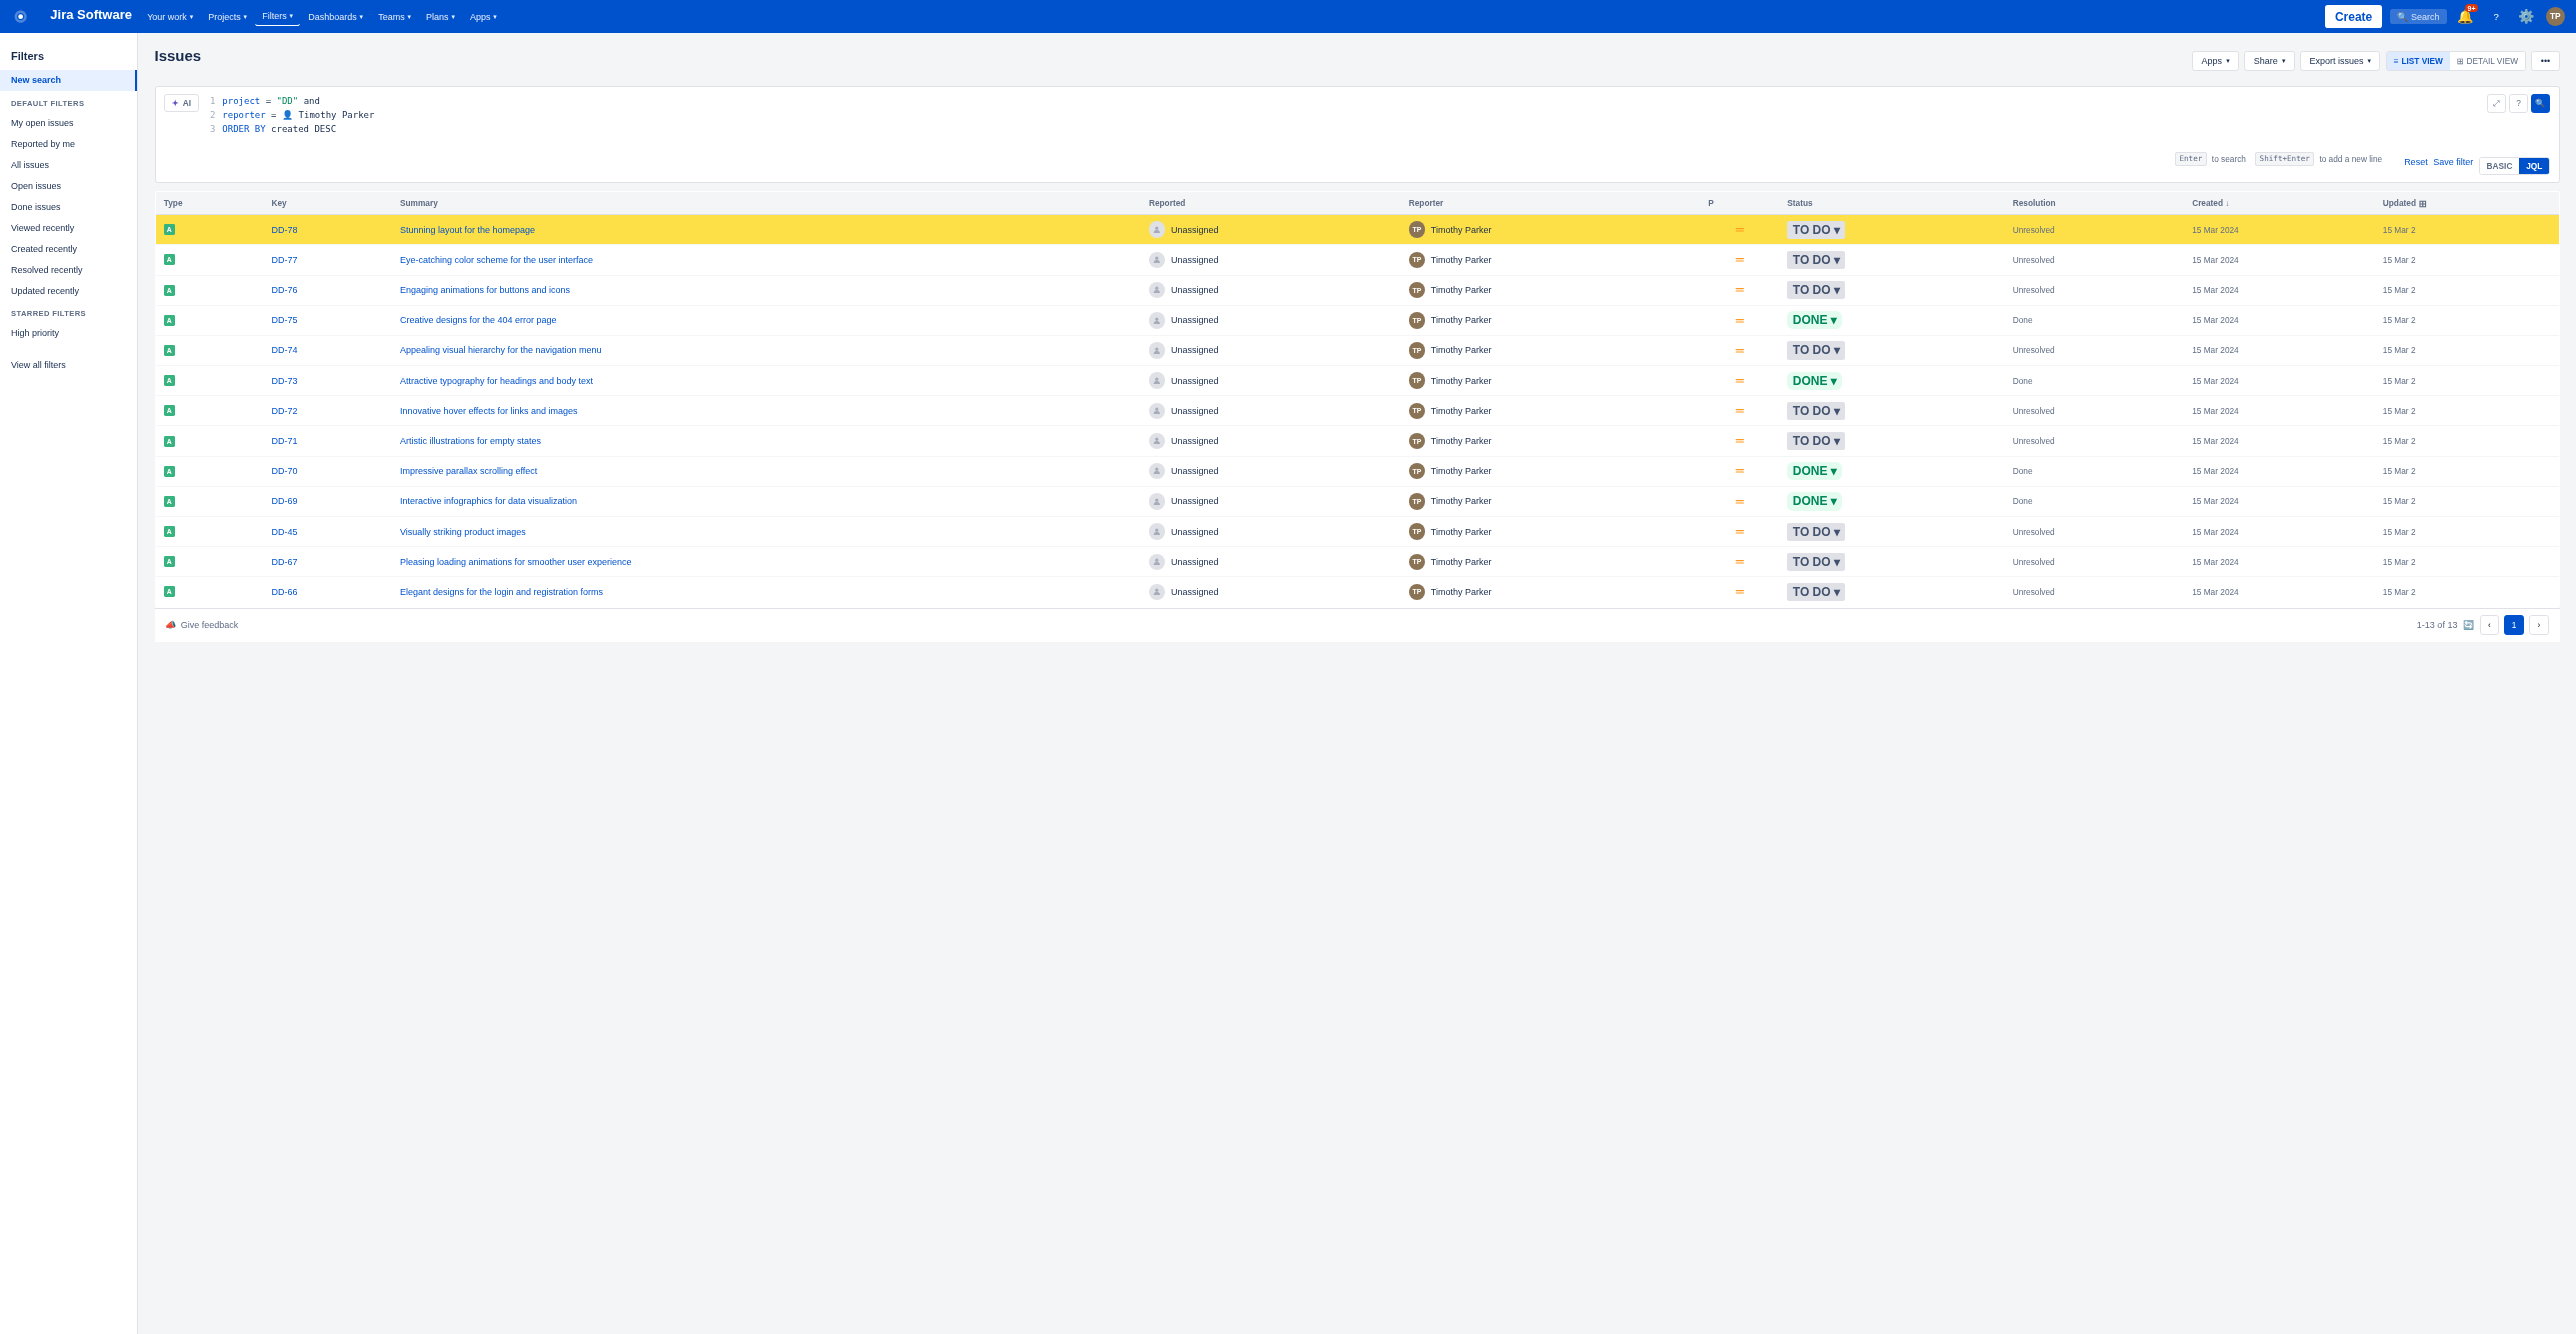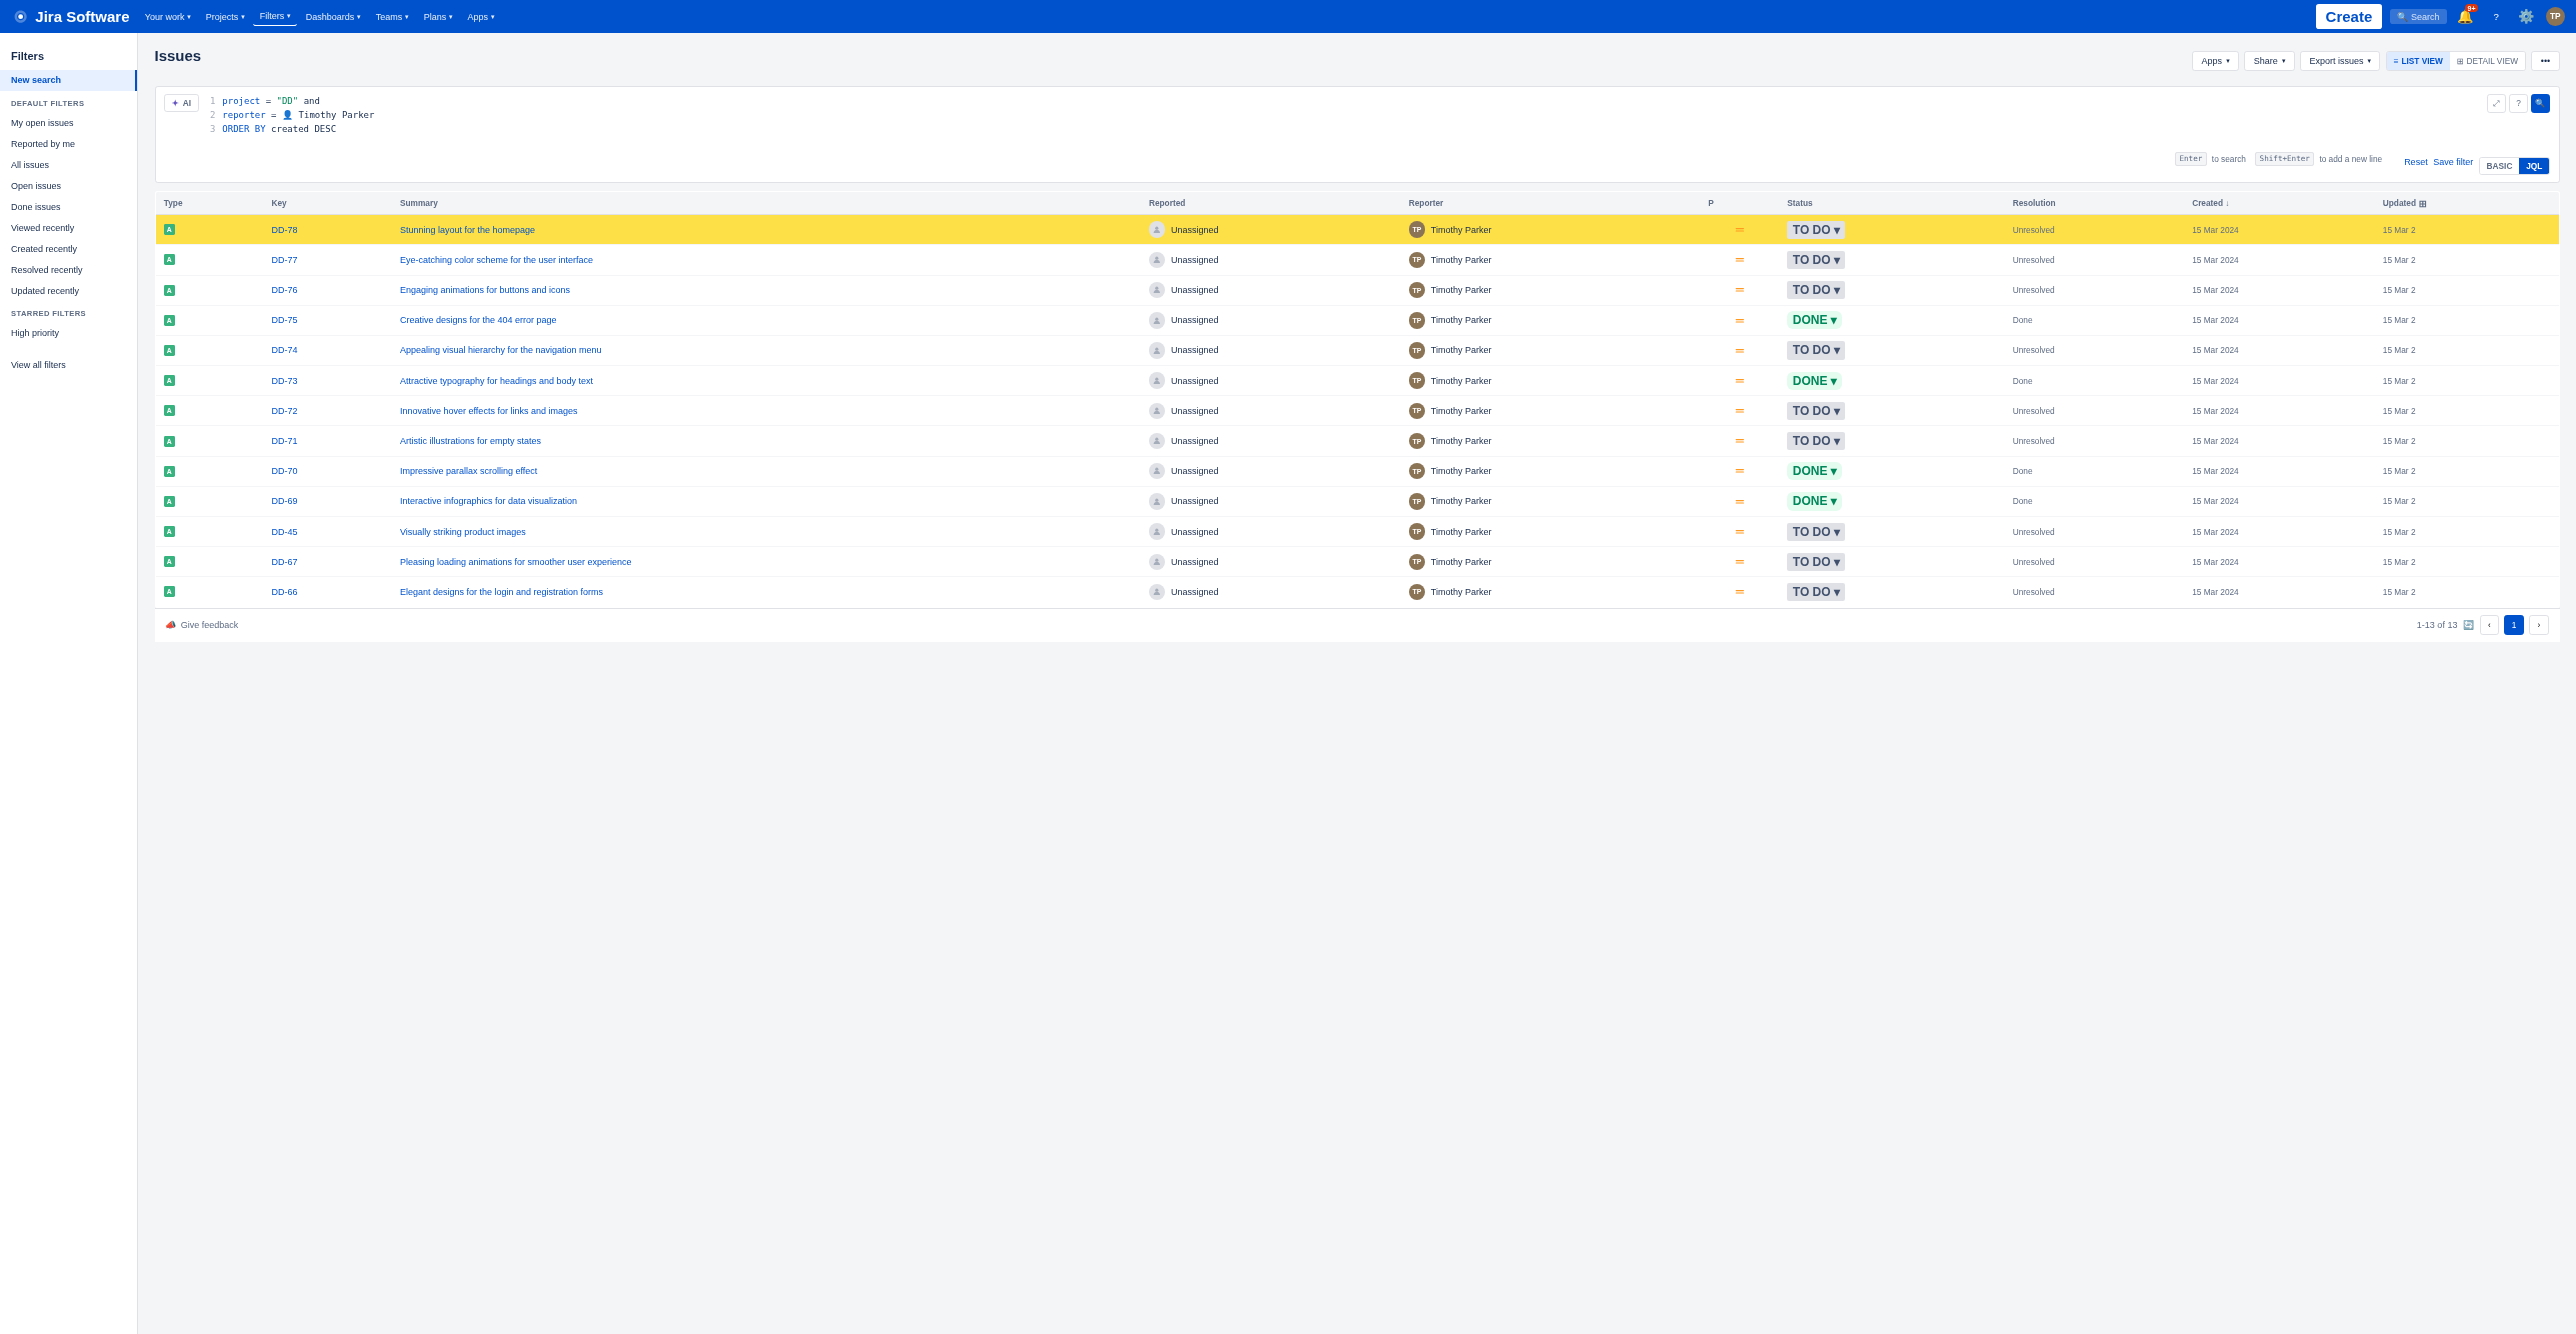--- a/index.html
+++ b/index.html
@@ -3,42 +3,42 @@
   <meta charset="utf-8">
   <style>
     * { box-sizing: border-box; margin: 0; padding: 0; }
     body { font-family: -apple-system, BlinkMacSystemFont, 'Segoe UI', sans-serif; font-size: 9px; background: #f4f5f7; color: #172b4d; }
 
     
     .topnav {
       display: flex; align-items: center; background: #0052cc; color: white;
       height: 33px; padding: 0 11px; gap: 8.3px; position: fixed; top: 0; left: 0; right: 0; z-index: 100;
     }
-    .topnav-logo { display: flex; align-items: center; gap: 5px; font-weight: 700; font-size: 15px; color: white; }
+    .topnav-logo { display: flex; gap: 20px; font-weight: 700; font-size: 13px; color: white; }
     .topnav-logo svg { width: 19.3px; height: 19.3px; }
     .topnav-nav { display: flex; align-items: center; gap: 1.4px; }
     .topnav-nav-item {
       color: rgba(255,255,255,0.9); padding: 4.1px 6.9px; border-radius: 2.8px;
       cursor: pointer; font-size: 9px; display: flex; align-items: center; gap: 2.8px;
     }
     .topnav-nav-item.active { border-bottom: 1.4px solid white; }
     .topnav-spacer { flex: 1; }
     .topnav-icon-btn {
       background: none; border: none; color: white; cursor: pointer;
       width: 22px; height: 22px; border-radius: 50%; display: flex; align-items: center; justify-content: center;
       position: relative;
     }
     .badge {
       position: absolute; top: -1.4px; right: -1.4px; background: #de350b;
       color: white; border-radius: 6.9px; font-size: 6.9px; padding: 0.7px 2.8px; font-weight: 700;
     }
     .topnav-avatar { width: 19.3px; height: 19.3px; border-radius: 50%; background: #8b7355; cursor: pointer; overflow: hidden; display:flex; align-items:center; justify-content:center; color:white; font-weight:700; font-size:8.3px;}
     .create-btn {
       background: white; color: #0052cc; border: none; border-radius: 2.8px;
-      padding: 4.1px 9.6px; font-weight: 600; cursor: pointer; font-size: 15px;
+      padding: 4.1px 9.6px; font-weight: 600; cursor: pointer; font-size: 12px;
     }
 
     
     .app-layout { display: flex; margin-top: 33px; min-height: calc(100vh - 33px); }
 
     
     .sidebar {
       width: 138px; min-width: 138px; background: white; border-right: 0.7px solid #dfe1e6;
       padding: 11px 0; flex-shrink: 0;
     }

